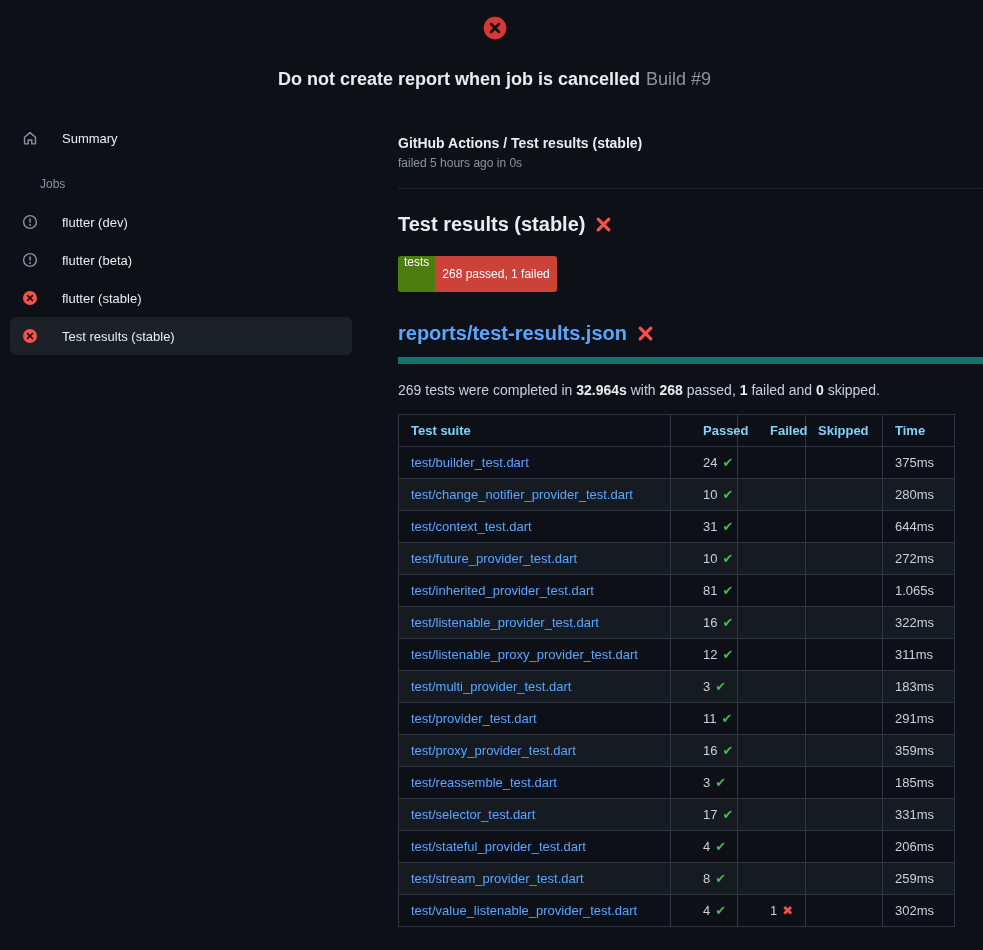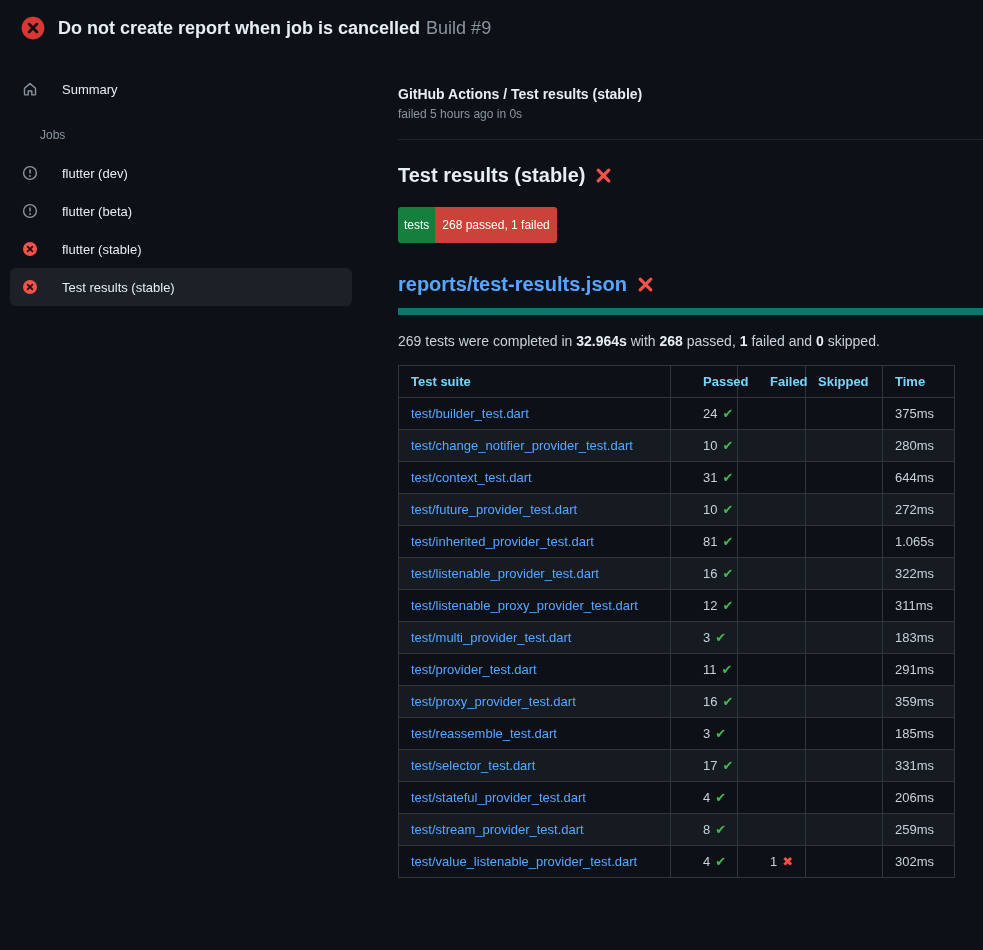--- a/index.html
+++ b/index.html
@@ -5,21 +5,21 @@
   * { box-sizing: border-box; }
   html, body { margin: 0; padding: 0; }
   body {
     width: 983px; height: 950px; overflow: hidden;
     background: #0d1117; color: #c9d1d9;
     font-family: "Liberation Sans", "DejaVu Sans", sans-serif;
     font-size: 14px;
   }
 
   
-  .topbar { display: flex; align-items: center; gap: 12px; padding: 15px 24px 13px 20px; }
+  .topbar { display: flex; align-items: center; gap: 28px; padding: 15px 24px 13px 30px; flex-direction: column; }
   .hdr-icon { display: inline-flex; flex-shrink: 0; }
   .topbar h1 { margin: 0; font-size: 18px; font-weight: 700; color: #e6edf3; }
   .build { color: #8b949e; font-weight: 400; margin-left: 6px; }
 
   
   .layout { display: flex; align-items: flex-start; }
 
   
   .sidebar { width: 362px; flex-shrink: 0; padding-top: 16px; }
   .side-item {
@@ -34,21 +34,21 @@
   
   .main { flex: 1; min-width: 0; padding: 32px 0 0 36px; }
   .breadcrumb { font-weight: 700; font-size: 14px; color: #e6edf3; }
   .meta { margin-top: 5px; font-size: 12px; color: #8b949e; }
   .divider { height: 1px; background: #21262d; border: 0; margin: 18px 0 0; }
 
   .section-title { display: flex; align-items: center; gap: 10px; margin: 24px 0 0; font-size: 20px; font-weight: 700; color: #e6edf3; }
   .x-icon { display: inline-flex; }
 
   .badge { display: inline-flex; margin-top: 20px; font-size: 12px; line-height: 1; border-radius: 3px; overflow: hidden; }
-  .badge-label { background: #15803d; color: #ffffff; padding: 12px 6px; }
+  .badge-label { background: #4d7c0f; color: #ffffff; padding: 0 6px; }
   .badge-value { background: #ca4238; color: #ffffff; padding: 12px 7px; }
 
   .report-title { display: flex; align-items: center; gap: 10px; margin: 30px 0 0; padding-bottom: 12px; border-bottom: 7px solid #0f766e; font-size: 20px; font-weight: 700; }
   .report-title a { color: #58a6ff; text-decoration: none; }
 
   .summary-line { margin-top: 18px; font-size: 14px; color: #c9d1d9; }
   .summary-line b { color: #e6edf3; }
 
   
   table { margin-top: 16px; border-collapse: collapse; width: 556px; font-size: 13px; table-layout: fixed; }

